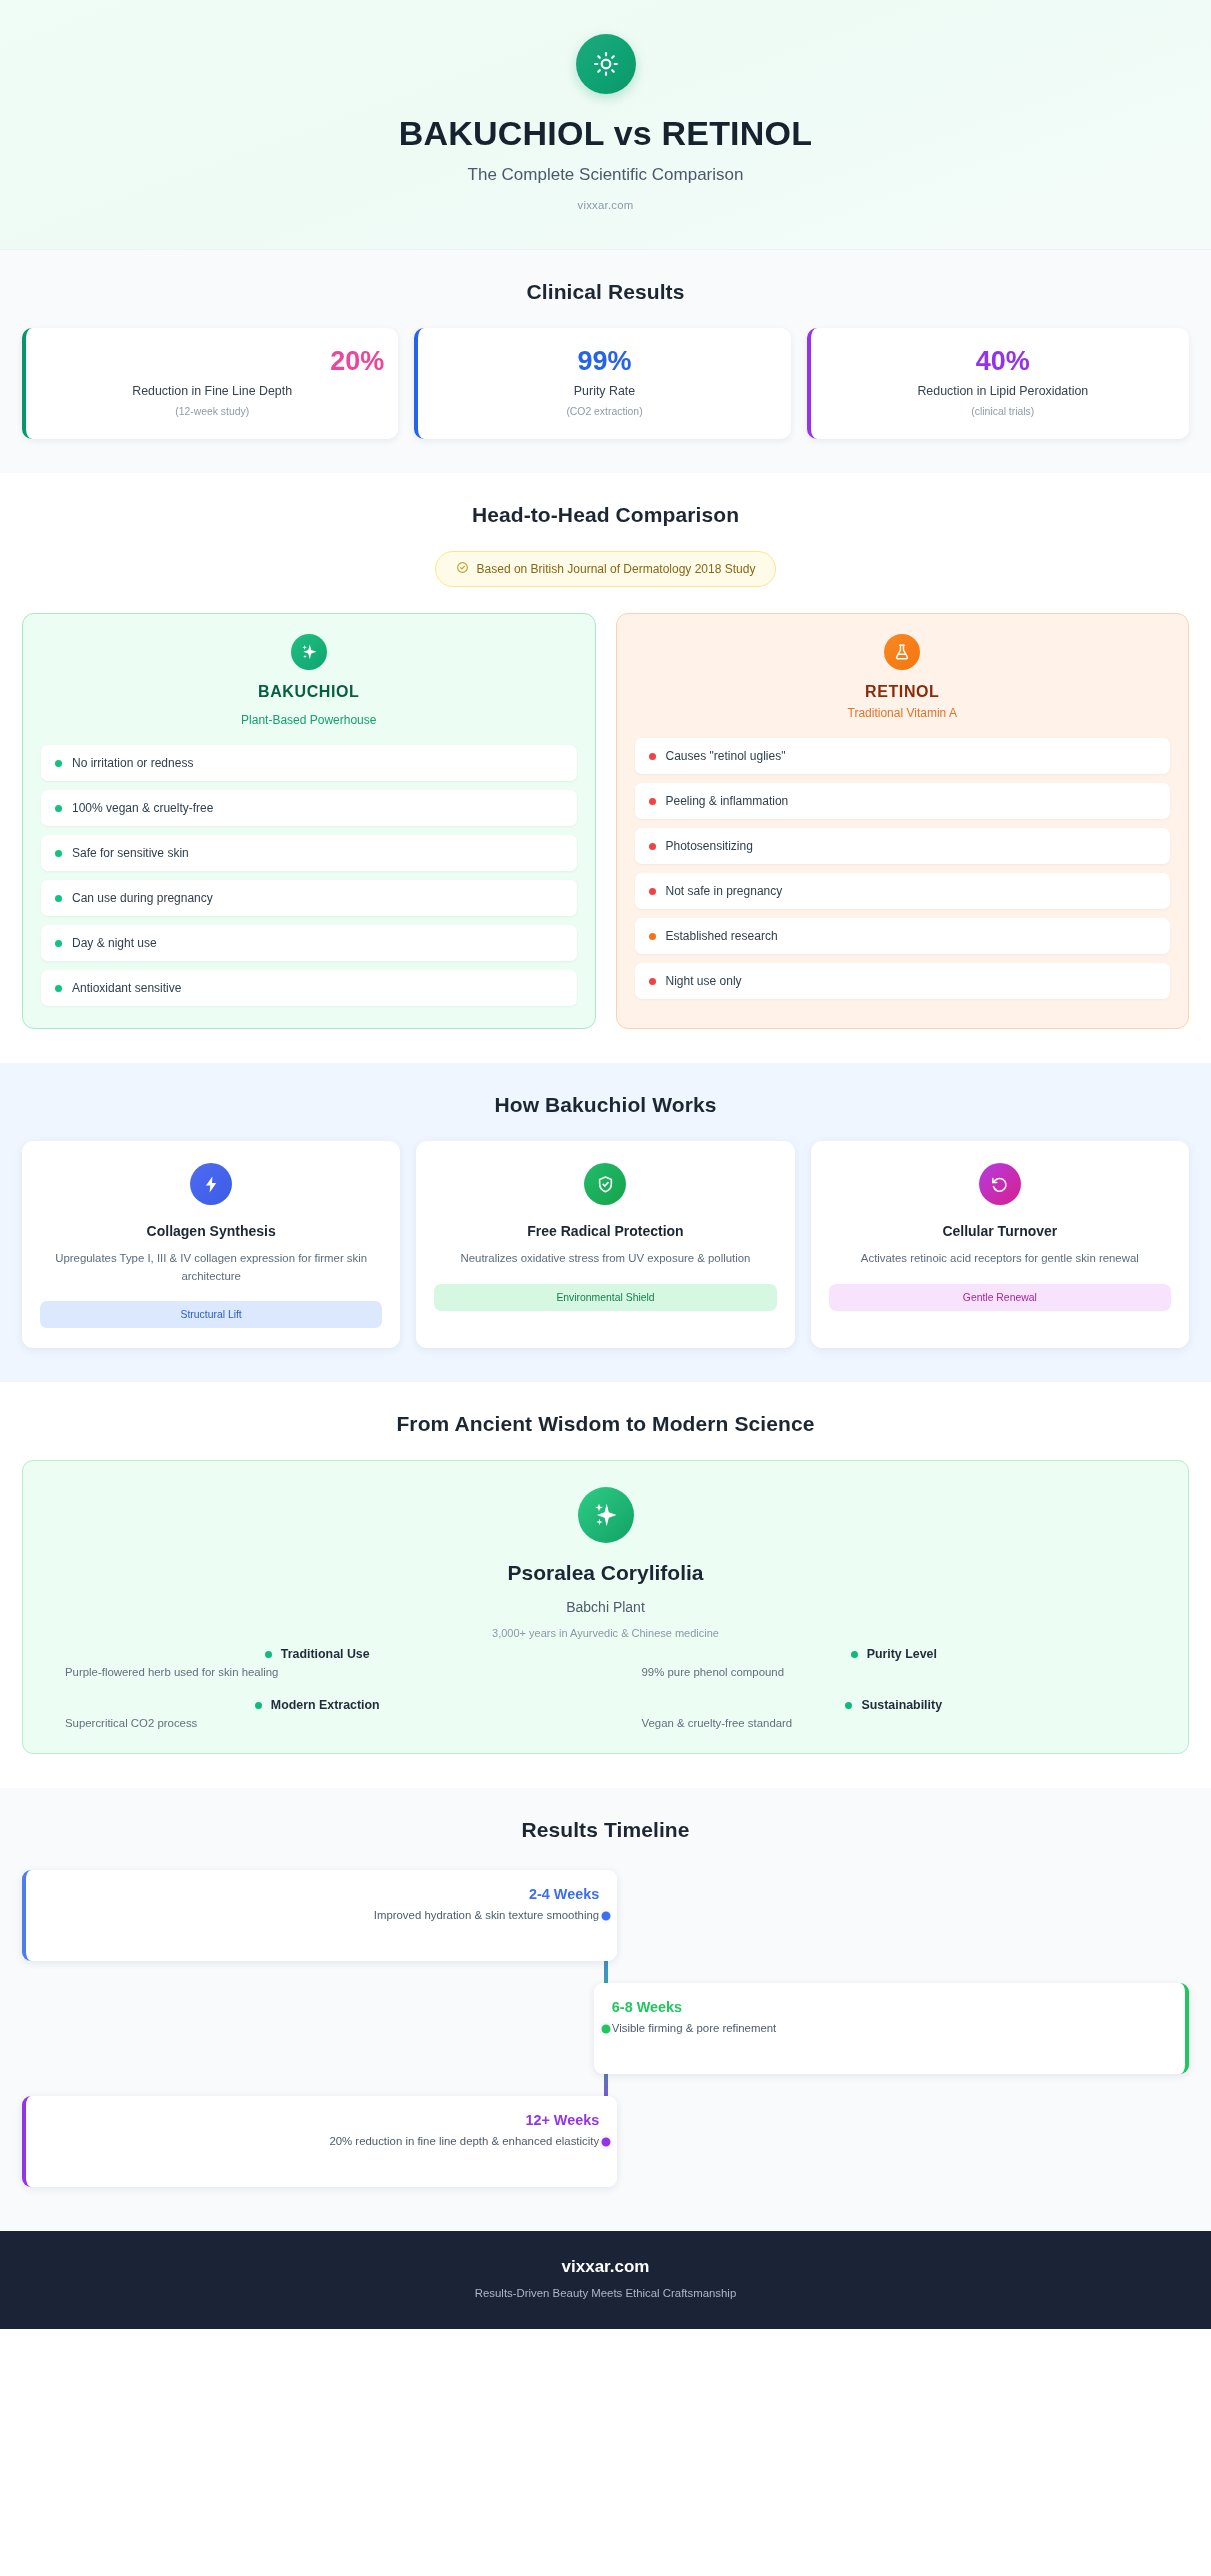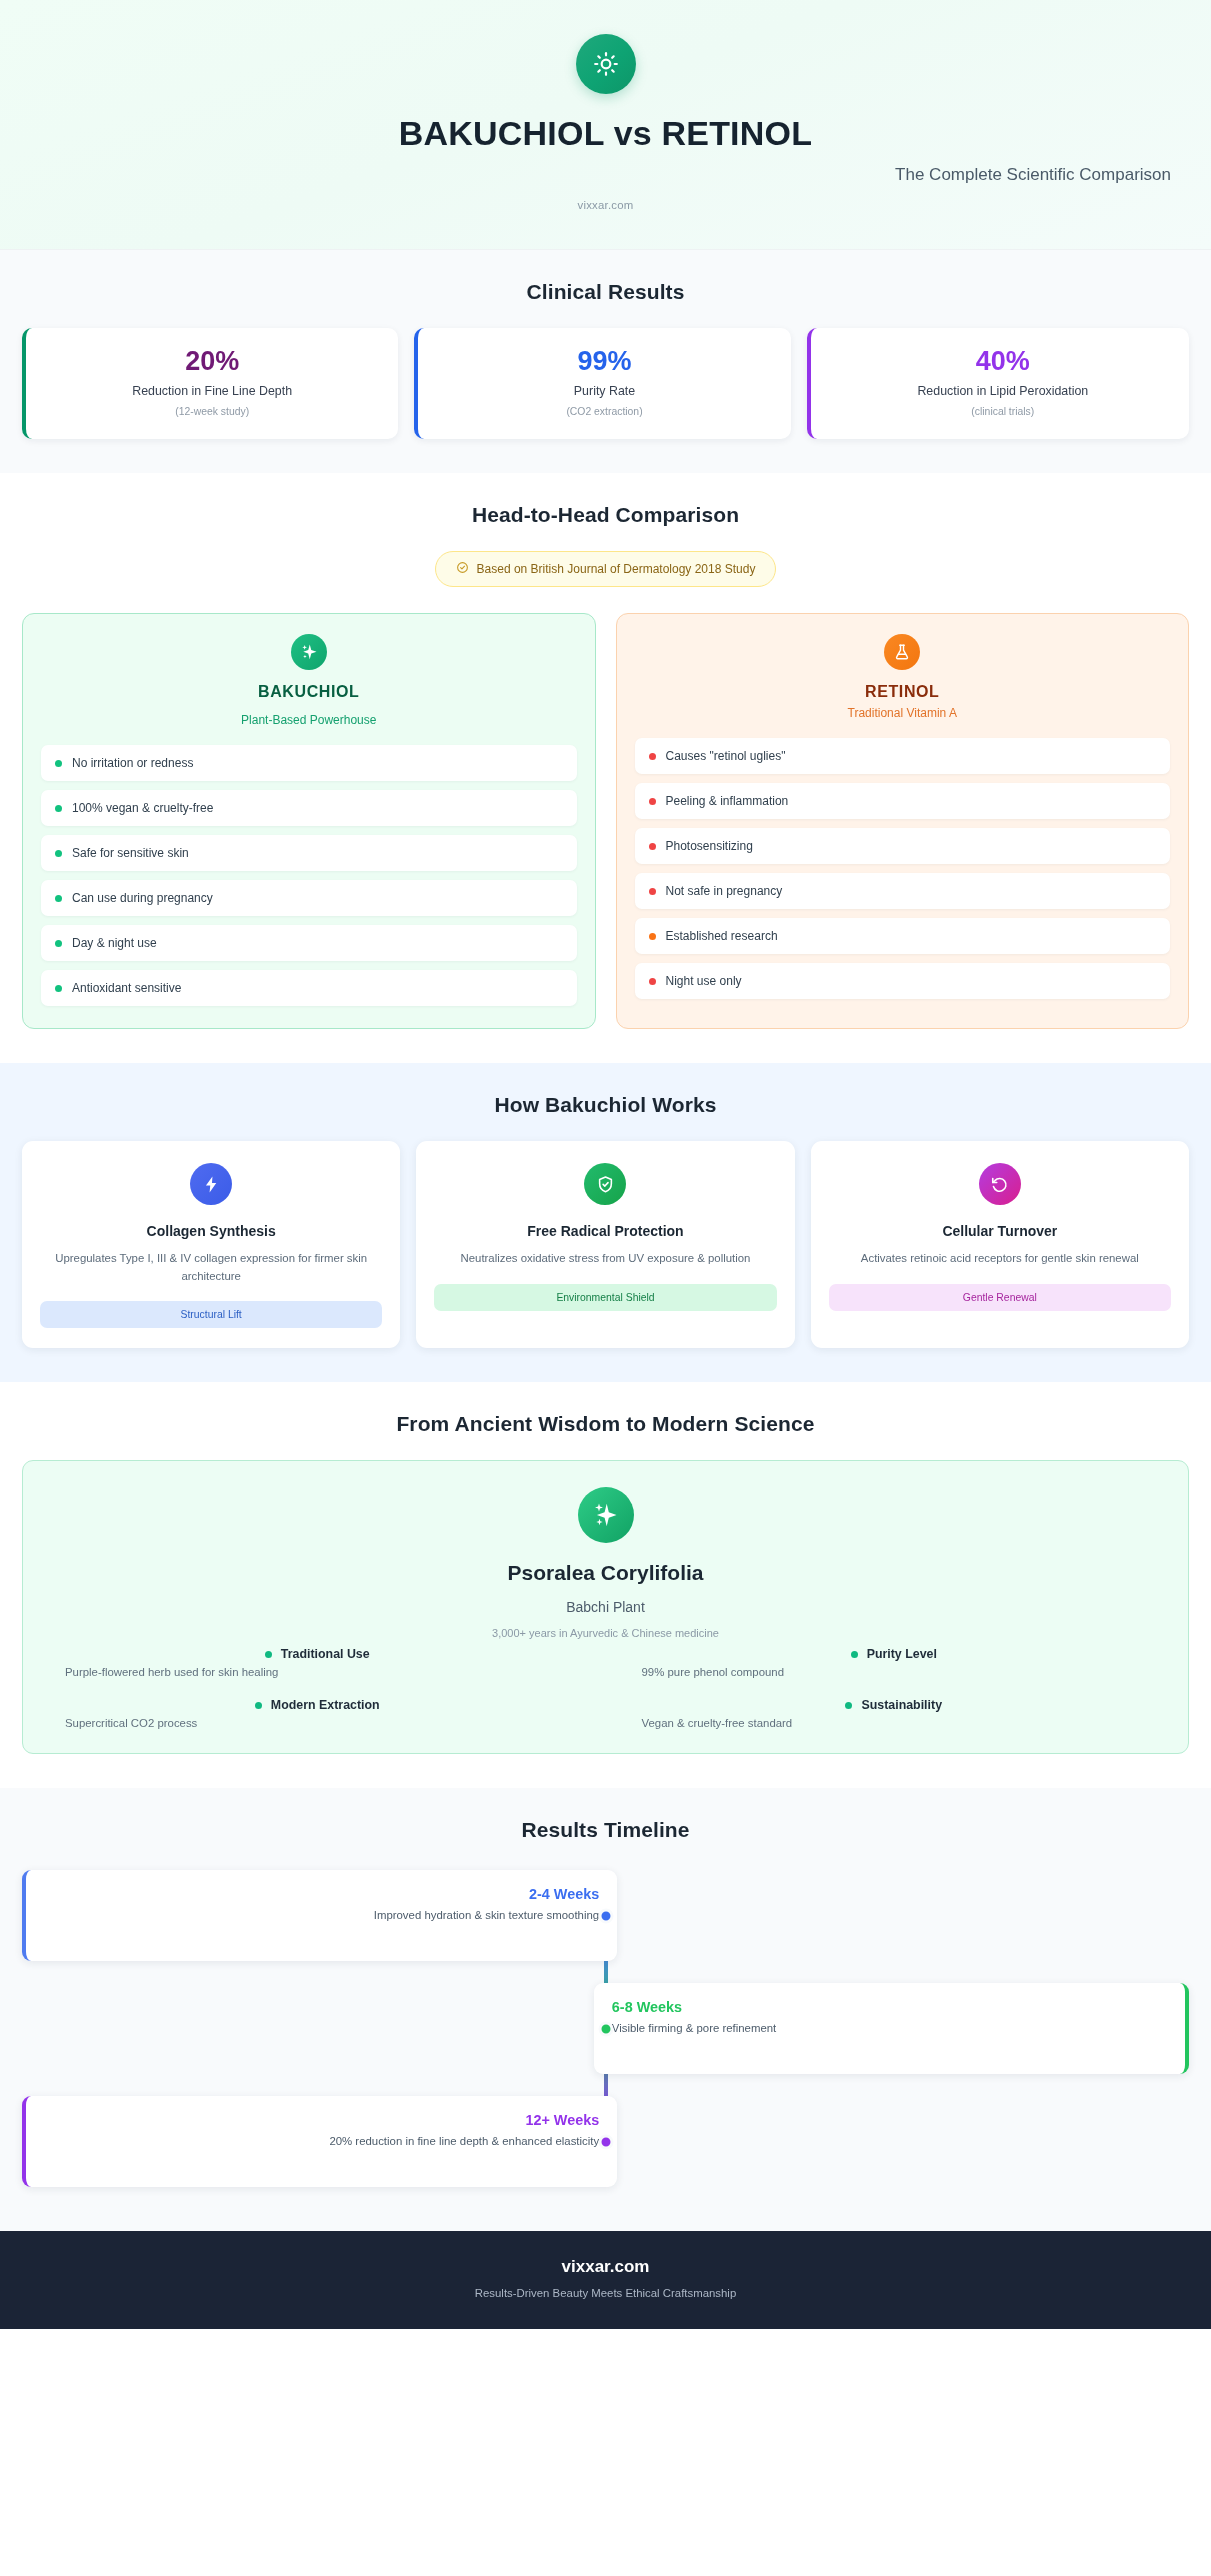--- a/index.html
+++ b/index.html
@@ -27,21 +27,21 @@
     width: 60px; height: 60px; border-radius: 50%;
     background: linear-gradient(135deg, #1fa97c 0%, #0ea373 55%, #0d9668 100%);
     display: flex; align-items: center; justify-content: center;
     margin: 0 auto 20px;
     box-shadow: 0 4px 12px rgba(13,150,104,.25);
   }
   .hero-title {
     font-size: 34px; font-weight: bold; letter-spacing: 0.2px;
     color: #16232f; margin-bottom: 12px;
   }
-  .hero-sub { font-size: 17px; color: #4a5a68; margin-bottom: 14px; text-align: right; }
+  .hero-sub { font-size: 17px; color: #4a5a68; margin-bottom: 14px; }
   .hero-domain { font-size: 11.4px; color: #8b9aa6; letter-spacing: 0.2px; }
 
   
   .section { padding: 30px 22px 34px; }
   .sect-title {
     font-size: 21px; font-weight: bold; color: #1c2733;
     text-align: center; margin-bottom: 24px; letter-spacing: 0.1px;
   }
   .bg-gray  { background: #f8fafc; }
   .bg-white { background: #ffffff; }
@@ -185,21 +185,21 @@
     <h1 class="hero-title">BAKUCHIOL vs RETINOL</h1>
     <div class="hero-sub">The Complete Scientific Comparison</div>
     <div class="hero-domain">vixxar.com</div>
   </header>
 
   <section class="section bg-gray">
     <h2 class="sect-title">Clinical Results</h2>
     <div class="stats-row">
 
       <div class="stat-card" id="stat0" style="border-left-color: rgb(5, 150, 105);">
-        <div class="stat-val" style="color: #701a75;">20%</div>
+        <div class="stat-val" style="color: #ec4899; text-align: right;">20%</div>
         <div class="stat-label">Reduction in Fine Line Depth</div>
         <div class="stat-note">(12-week study)</div>
       </div>
 
       <div class="stat-card" id="stat1" style="border-left-color: rgb(37, 99, 235);">
         <div class="stat-val" style="color: rgb(37, 99, 235);">99%</div>
         <div class="stat-label">Purity Rate</div>
         <div class="stat-note">(CO2 extraction)</div>
       </div>
 

